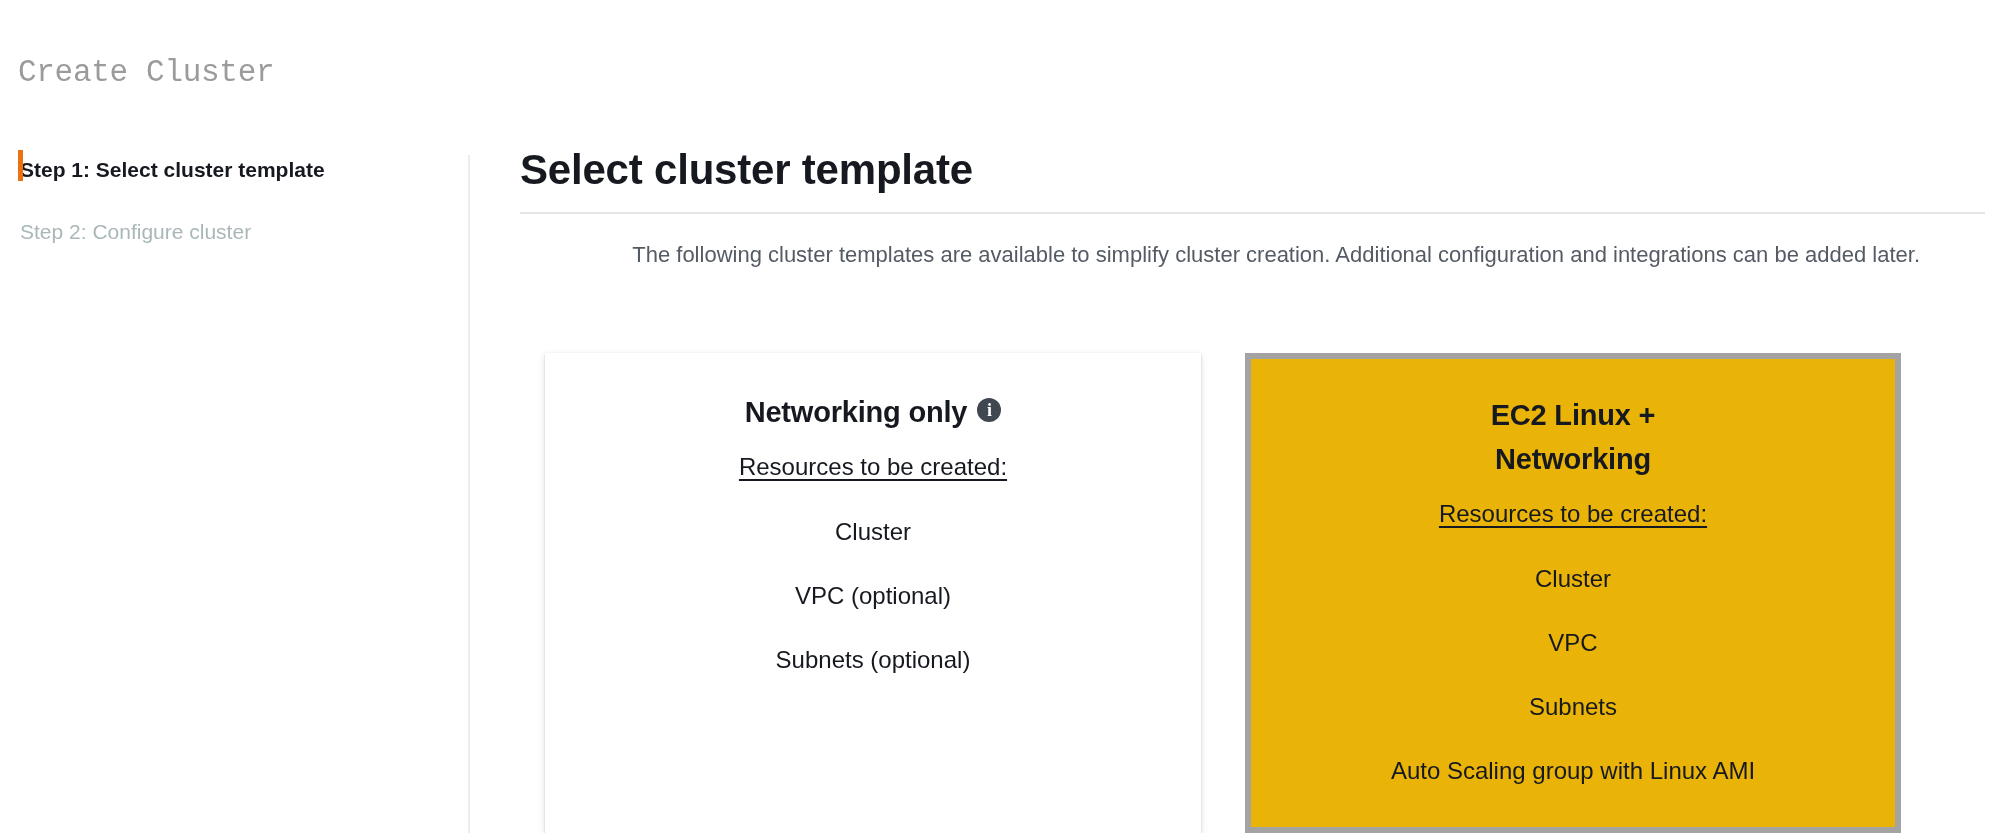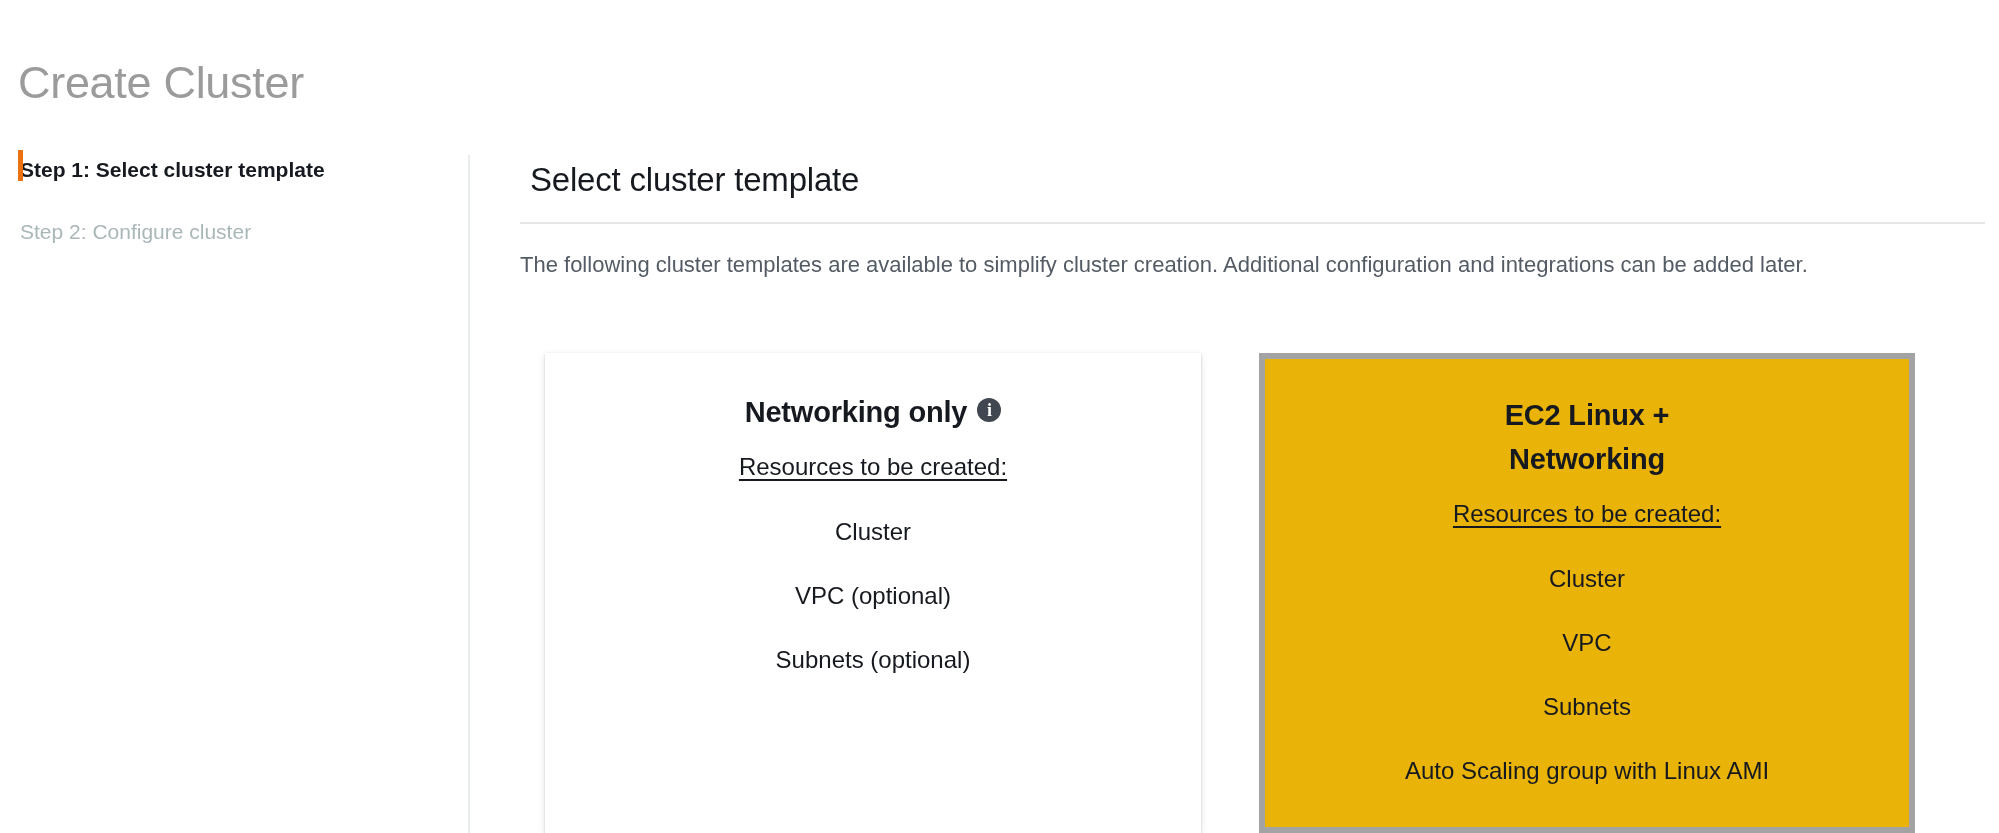--- a/index.html
+++ b/index.html
@@ -18,27 +18,28 @@
     width: 1999px;
     height: 833px;
     overflow: hidden;
     background: #ffffff;
   }
 
   
   .page-title {
     position: absolute;
     left: 18px;
-    top: 27px;
-    font-size: 45px;
+    top: 34px;
+    font-size: 31px;
     font-weight: 400;
     color: #9b9b9b;
     letter-spacing: -0.3px;
     line-height: 1.15;
     white-space: nowrap;
+    font-family: Liberation Mono, monospace;
   }
 
   
   .wizard-rail {
     position: absolute;
     left: 0px;
     top: 145px;
     width: 470px;
     height: 688px;
   }
@@ -84,50 +85,51 @@
 
   
   .content {
     position: absolute;
     left: 520px;
     top: 150px;
     width: 1470px;
   }
 
   .section-title {
-    font-size: 33px;
-    font-weight: 400;
+    font-size: 42px;
+    font-weight: 700;
     color: #16191f;
     line-height: 40px;
     letter-spacing: -0.2px;
-    margin: 10px;
+    margin: 0;
   }
 
   .section-rule {
     margin-top: 22px;
     width: 1465px;
     height: 2px;
     background: #e4e6e8;
   }
 
   .section-desc {
     margin-top: 22px;
     width: 1400px;
     font-size: 22px;
     line-height: 38px;
     color: #545b64;
+    text-align: right;
   }
 
   
   .card-row {
     position: absolute;
     left: 545px;
     top: 353px;
     display: flex;
-    gap: 58px;
+    gap: 44px;
   }
 
   .template-card {
     width: 656px;
     height: 480px;
     background: #ffffff;
     border: 1px solid #ffffff;
     box-shadow: 0 1px 2px rgba(0,0,0,0.18), 0 2px 8px rgba(0,0,0,0.10);
     padding: 34px 26px 0 26px;
     text-align: center;

